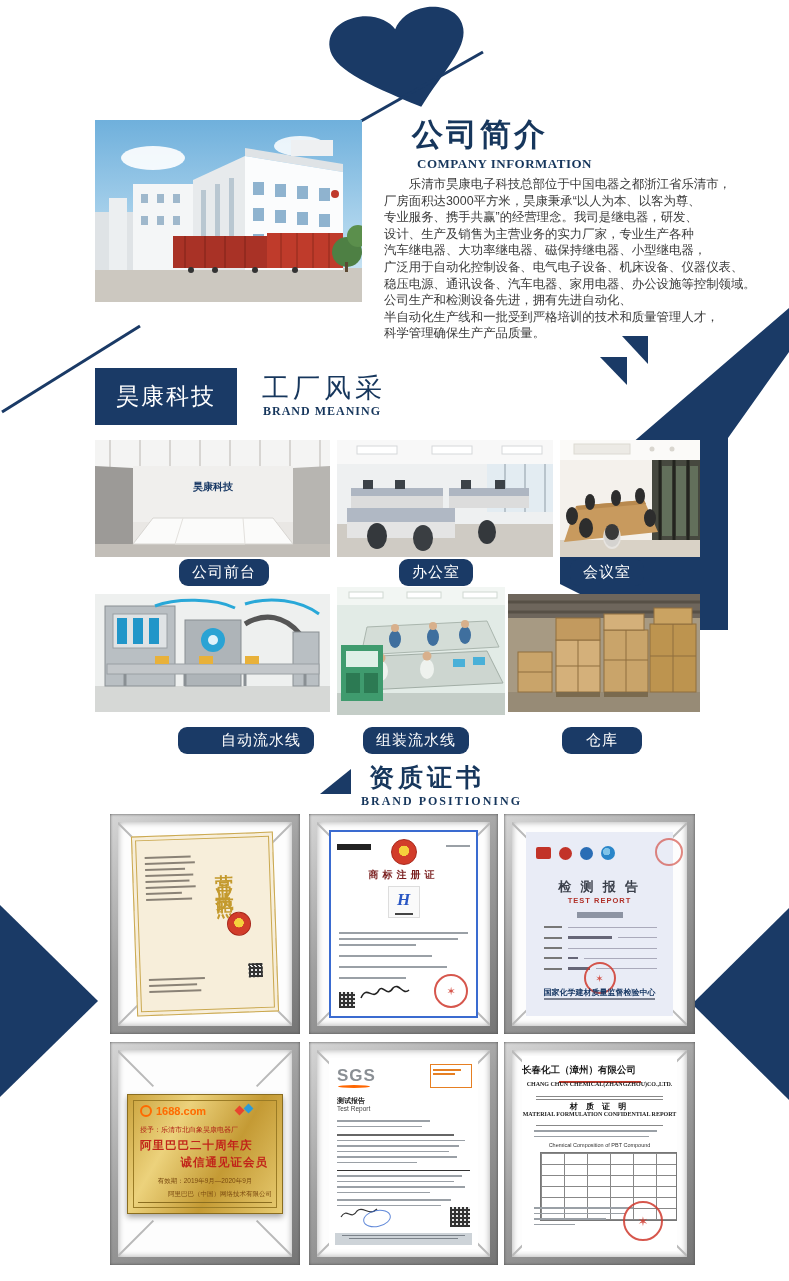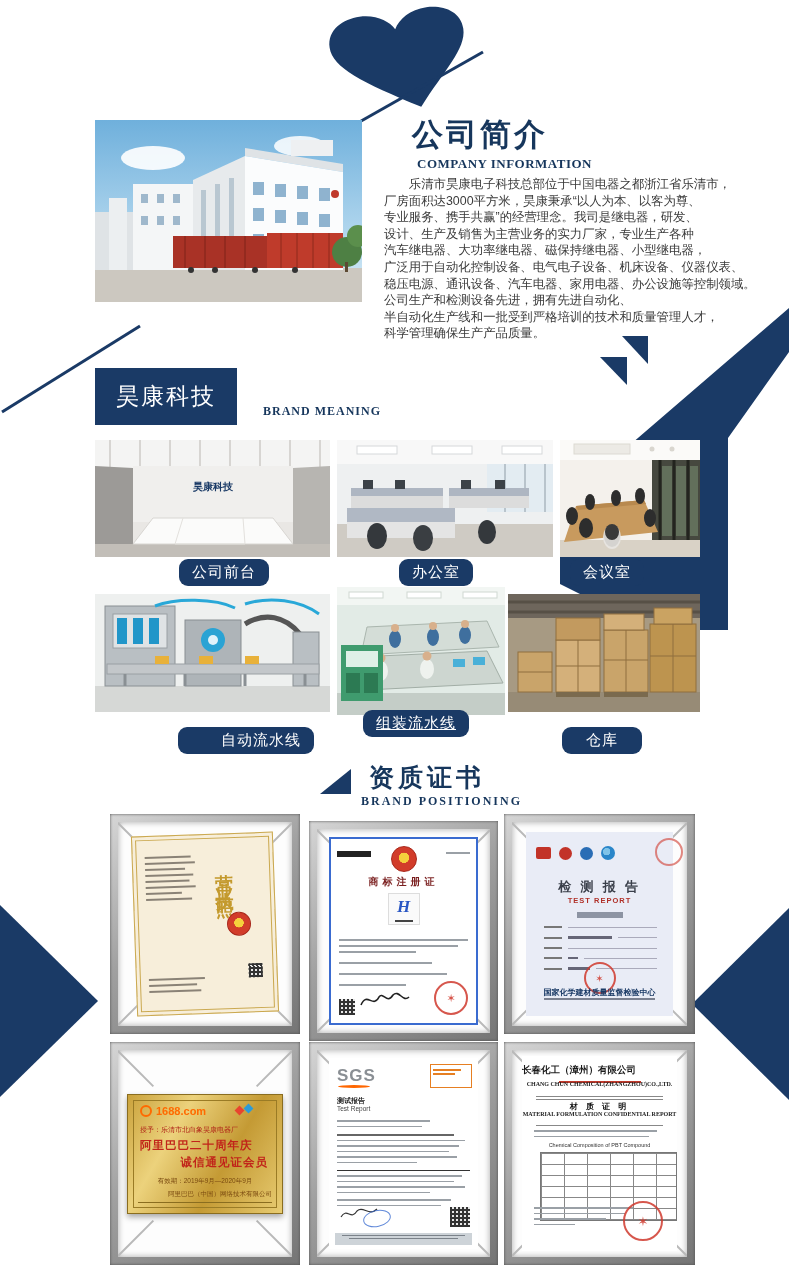--- a/index.html
+++ b/index.html
@@ -144,20 +144,21 @@
           <circle cx="160" cy="150" r="3"></circle>
           <circle cx="200" cy="150" r="3"></circle>
         </g>
       <circle cx="252" cy="132" r="15" fill="#4e8044"></circle>
         <circle cx="263" cy="116" r="11" fill="#5b8f4c"></circle>
       <rect x="250" y="142" width="3" height="10" fill="#5d4a33"></rect>
     </svg>
   </div>
 
   <div class="badge">昊康科技</div>
+  <div class="h-cn" style="left:262px;top:370px;font-size:27px;font-weight:500;letter-spacing:4px;">工厂风采</div>
   <div class="h-en" style="left:263px;top:404px;font-size:12px;letter-spacing:1px;">BRAND MEANING</div>
 
   <div class="photo" style="left:95px;top:440px;width:235px;height:117px;">
     <svg width="235" height="117" viewBox="0 0 235 117">
       <rect width="235" height="117" fill="#e9e7e4"></rect>
       <rect width="235" height="28" fill="#f4f4f3"></rect>
       <g stroke="#d7d5d2" stroke-width="2">
           <line x1="15" y1="0" x2="15" y2="28"></line>
           <line x1="45" y1="0" x2="45" y2="28"></line>
           <line x1="75" y1="0" x2="75" y2="28"></line>
@@ -353,21 +354,21 @@
           <rect x="48" y="98" width="44" height="5"></rect>
           <rect x="96" y="98" width="44" height="5"></rect>
         </g>
     </svg>
   </div>
 
   <div class="plabel" style="left:179px;top:559px;">公司前台</div>
   <div class="plabel" style="left:399px;top:559px;">办公室</div>
   <div class="plabel" style="left:570px;top:559px;">会议室</div>
   <div class="plabel" style="left:178px;top:727px;padding-left:43px;">自动流水线</div>
-  <div class="plabel" style="left:363px;top:710px;text-decoration:underline;">组装流水线</div>
+  <div class="plabel" style="left:363px;top:727px;">组装流水线</div>
   <div class="plabel" style="left:562px;top:727px;padding:4px 24px;">仓库</div>
 
   <div class="h-cn" style="left:369px;top:761px;font-size:25px;font-weight:600;letter-spacing:4px;">资质证书</div>
   <div class="h-en" style="left:361px;top:794px;font-size:12px;letter-spacing:2px;">BRAND POSITIONING</div>
 
   <div class="frame" style="left:110px;top:814px;width:190px;height:220px;">
     <div class="mat">
       <i class="brace tl"></i>
         <i class="brace tr"></i>
         <i class="brace bl"></i>
@@ -393,21 +394,21 @@
             <i class="b" style="width:56px;background:#8a8276;"></i>
               <i class="b" style="width:48px;background:#8a8276;"></i>
             <i class="b" style="width:52px;background:#8a8276;"></i>
           </div>
           <div class="qr" style="right:14px;bottom:34px;width:14px;height:14px;"></div>
         </div>
       </div>
     </div>
   </div>
 
-  <div class="frame" style="left:309px;top:814px;width:189px;height:220px;margin-top:7px;">
+  <div class="frame" style="left:309px;top:814px;width:189px;height:220px;">
     <div class="mat">
       <i class="brace tl"></i>
         <i class="brace tr"></i>
         <i class="brace bl"></i>
         <i class="brace br"></i>
       <div class="cert">
         <div style="position:absolute;inset:8px 12px;background:#fff;border:2px solid #3a6bd0;">
           <i class="b" style="position:absolute;left:6px;top:8px;width:34px;height:6px;background:#222;"></i>
           <i class="b" style="position:absolute;right:6px;top:9px;width:24px;height:2px;"></i>
           <div style="position:absolute;left:50%;top:7px;transform:translateX(-50%);width:24px;height:24px;border-radius:50%;

